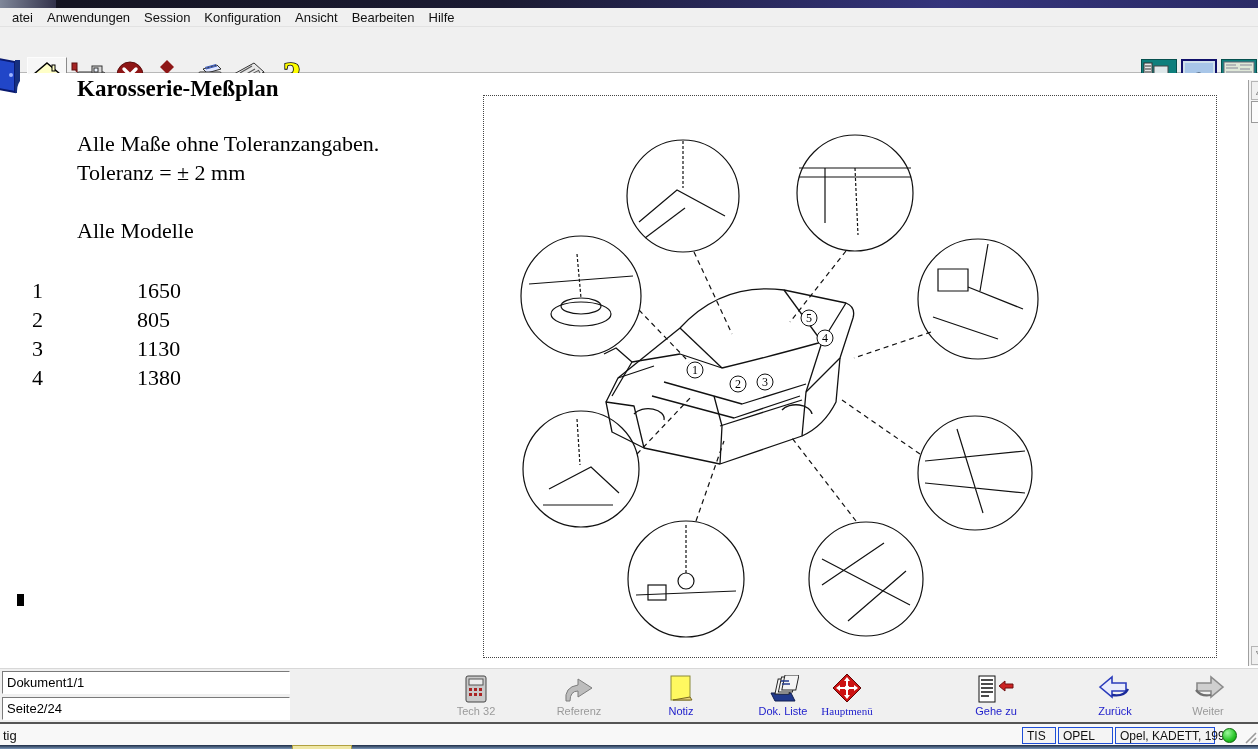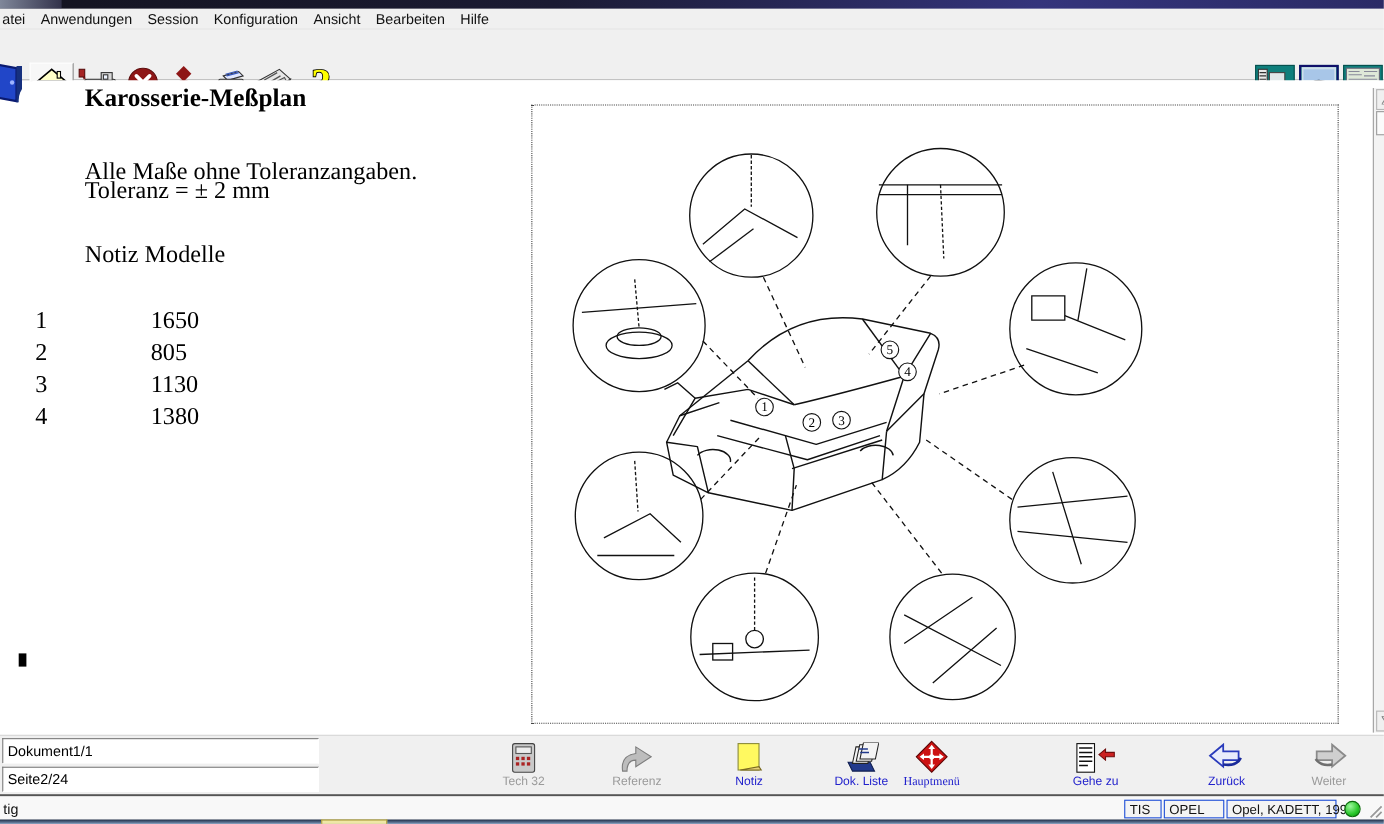--- a/index.html
+++ b/index.html
@@ -9,21 +9,21 @@
 
   
   #titlebar { left:0; top:0; width:1258px; height:8px;
     background:linear-gradient(90deg,#141420 0%,#1b1b33 40%,#34347c 75%,#2b2b66 100%); }
   #titlebar-fragment { left:0; top:0; width:56px; height:8px; background:linear-gradient(90deg,#9aa4b8,#3a3a55); opacity:.8; }
 
   
   #menubar { left:0; top:8px; width:1258px; height:19px; background:#f0f0f0;
     border-bottom:1px solid #e2e2e2; font-size:13px; color:#111; display:flex; align-items:center; }
   .menu-item { padding:1px 7px; cursor:default; }
-  .menu-item:first-child { padding-left:2px;text-align:right; }
+  .menu-item:first-child { padding-left:12px;text-align:right; }
 
   
   #toolbar { left:0; top:27px; width:1258px; height:46px; background:#f0f0f0;
     border-bottom:1px solid #b8b8b8; }
   .tbtn { position:absolute; top:30px; width:40px; height:40px; display:flex;
     align-items:center; justify-content:center; }
   .tbtn.raised { background:#f7f7f7; border:1px solid; border-color:#fdfdfd #8a8a8a #8a8a8a #fdfdfd; }
   .mode-btn { position:absolute; top:32px; width:36px; height:38px; background:#0e7f7c;
     border:1px solid #06504e; overflow:hidden; }
   .mode-btn.selected { border:2px solid #10106a; }
@@ -222,23 +222,23 @@
         <circle cx="26" cy="30" r="3" fill="#222"></circle>
       </svg>
     </span>
   </div>
 </div>
 
 <div class="abs" id="content">
 
   <div id="doc-text">
     <div id="doc-title">Karosserie-Meßplan</div>
-    <div class="doc-line" style="top:58px;margin-top:12px;">Alle Maße ohne Toleranzangaben.</div>
+    <div class="doc-line" style="top:58px;">Alle Maße ohne Toleranzangaben.</div>
     <div class="doc-line" style="top:87px;">Toleranz = ± 2 mm</div>
-    <div class="doc-line" style="top:145px;">Notiz Modelle</div>
+    <div class="doc-line" style="top:145px;">Alle Modelle</div>
   </div>
 
   <div id="doc-table">
     <div class="trow data">
       <span class="c1">1</span><span>1650</span>
     </div>
     <div class="trow data">
       <span class="c1">2</span><span>805</span>
     </div>
     <div class="trow data">

